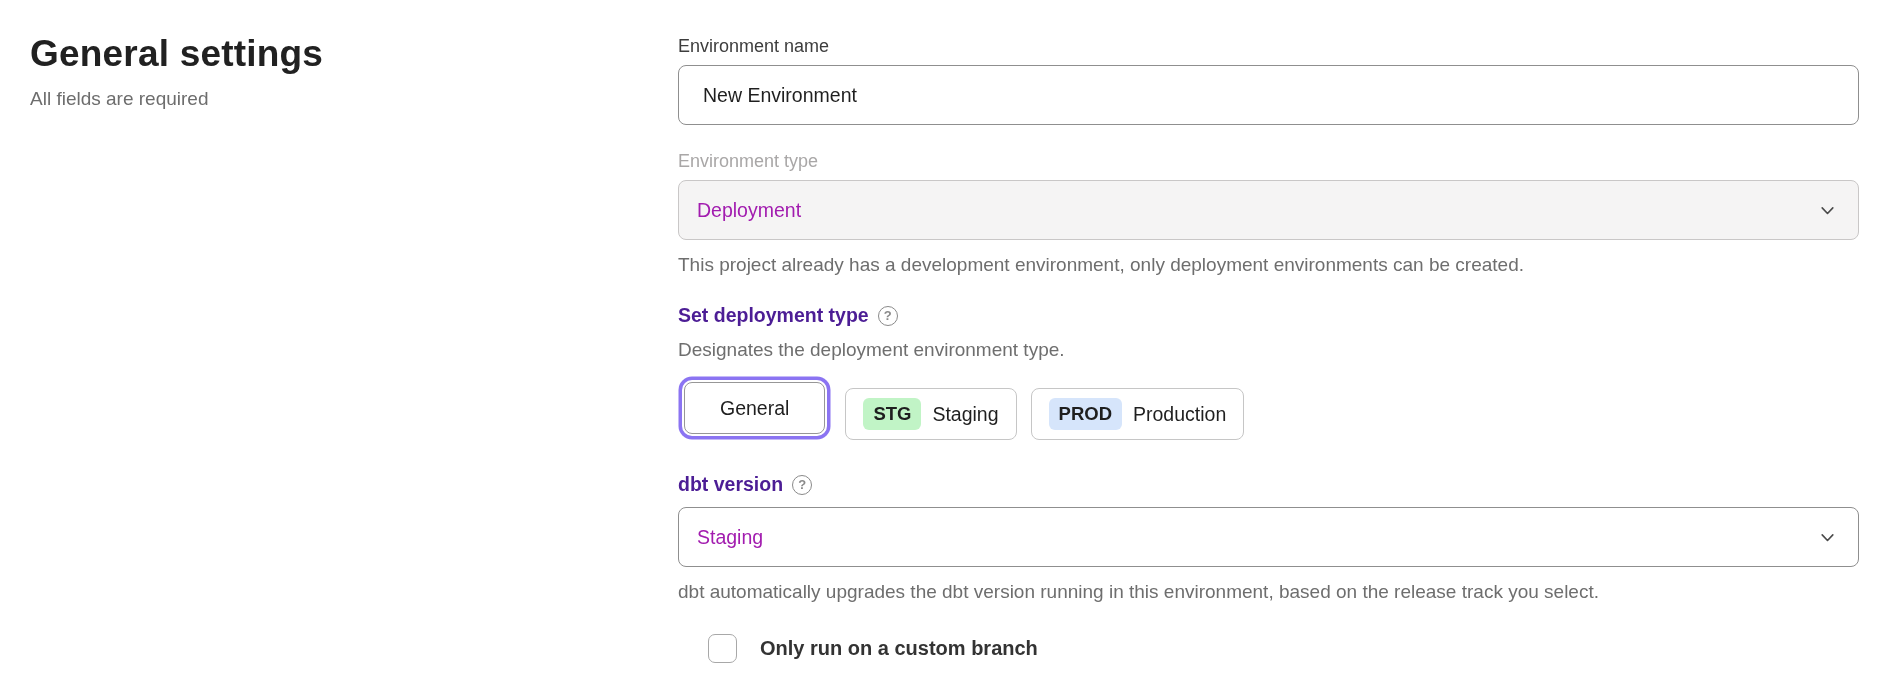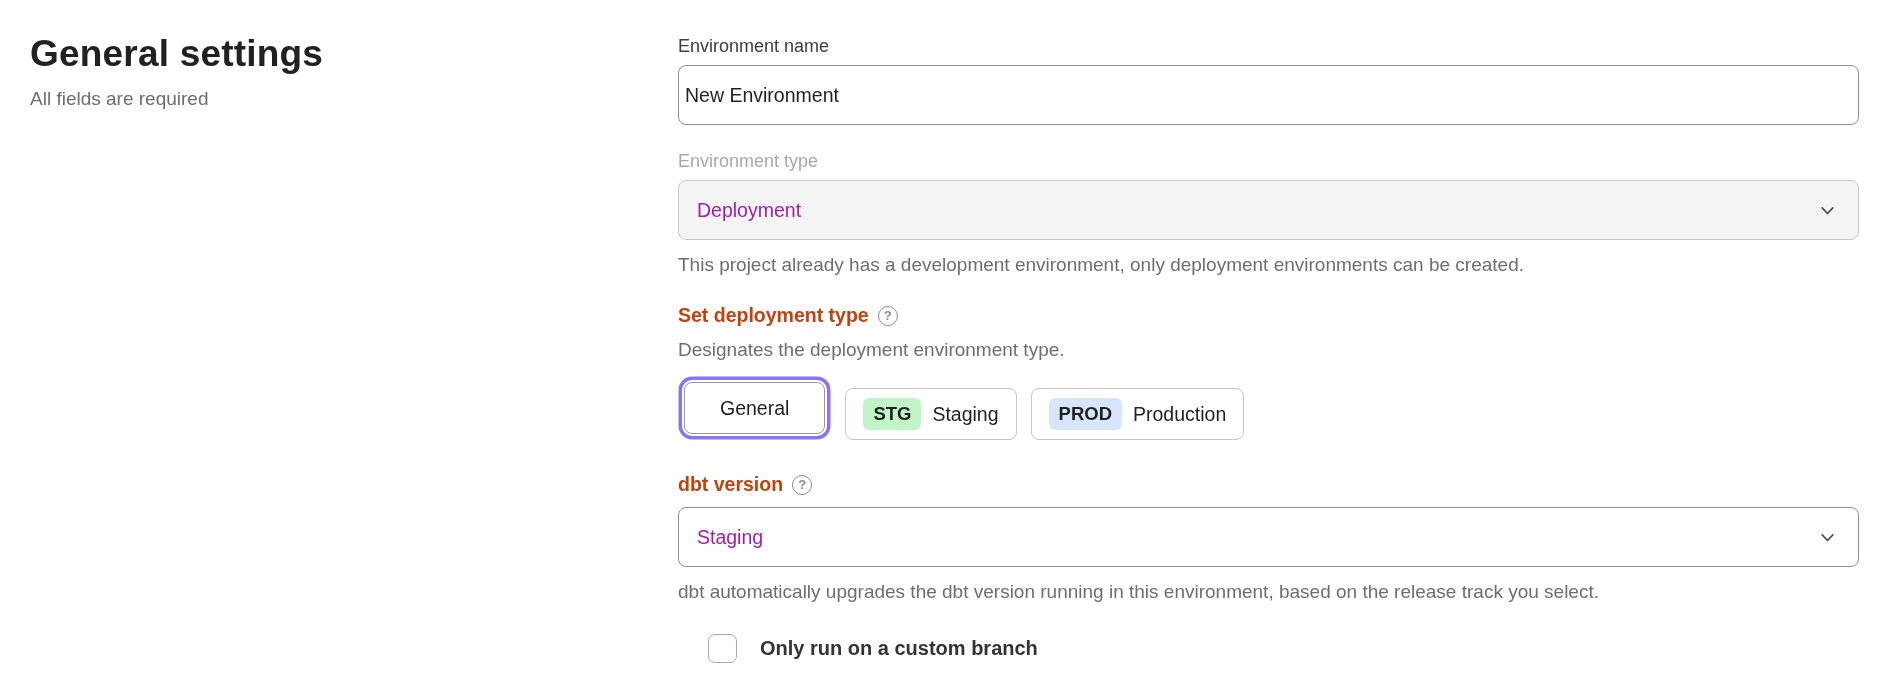--- a/index.html
+++ b/index.html
@@ -19,21 +19,21 @@
 
   .field-label { font-size: 18px; font-weight: 500; color: #3d3d3d; margin-bottom: 8px; }
   .field-label.disabled { color: #a9a7a7; }
 
   .text-input {
     width: 100%; height: 60px;
     border: 1px solid #8f8f8f; border-radius: 8px;
     background: #ffffff;
     font-family: "Liberation Sans", sans-serif;
     font-size: 19.5px; color: #1f1f1f;
-    padding: 0 6px;
+    padding: 0 24px;
     outline: none;
     margin-bottom: 26px;
   }
 
   .select-box {
     width: 100%; height: 60px;
     border-radius: 8px;
     display: flex; align-items: center; justify-content: space-between;
     padding: 0 22px 0 18px;
     font-size: 19.5px; color: #a21caf;
@@ -50,21 +50,21 @@
     border: 1px solid #8f8f8f;
     margin-bottom: 13px;
   }
 
   .helper-text { font-size: 19px; color: #6e6e6e; line-height: 24px; }
   .helper-text.mb-lg { margin-bottom: 27px; }
   .helper-text.mb-md { margin-bottom: 14px; }
   .helper-text.mb-xl { margin-bottom: 30px; }
 
   .section-head { display: flex; align-items: center; gap: 9px; margin-bottom: 11px; }
-  .section-head .head-text { font-size: 19.5px; font-weight: 700; color: #c2410c; }
+  .section-head .head-text { font-size: 19.5px; font-weight: 700; color: #4c1d95; }
 
   .help-icon {
     width: 20px; height: 20px;
     border: 1.4px solid #8a8a8a; border-radius: 50%;
     color: #8a8a8a; font-size: 13px; font-weight: 700;
     display: inline-flex; align-items: center; justify-content: center;
     line-height: 1; user-select: none;
   }
 
   .btn-row { display: flex; align-items: flex-end; gap: 14px; margin-bottom: 33px; }

